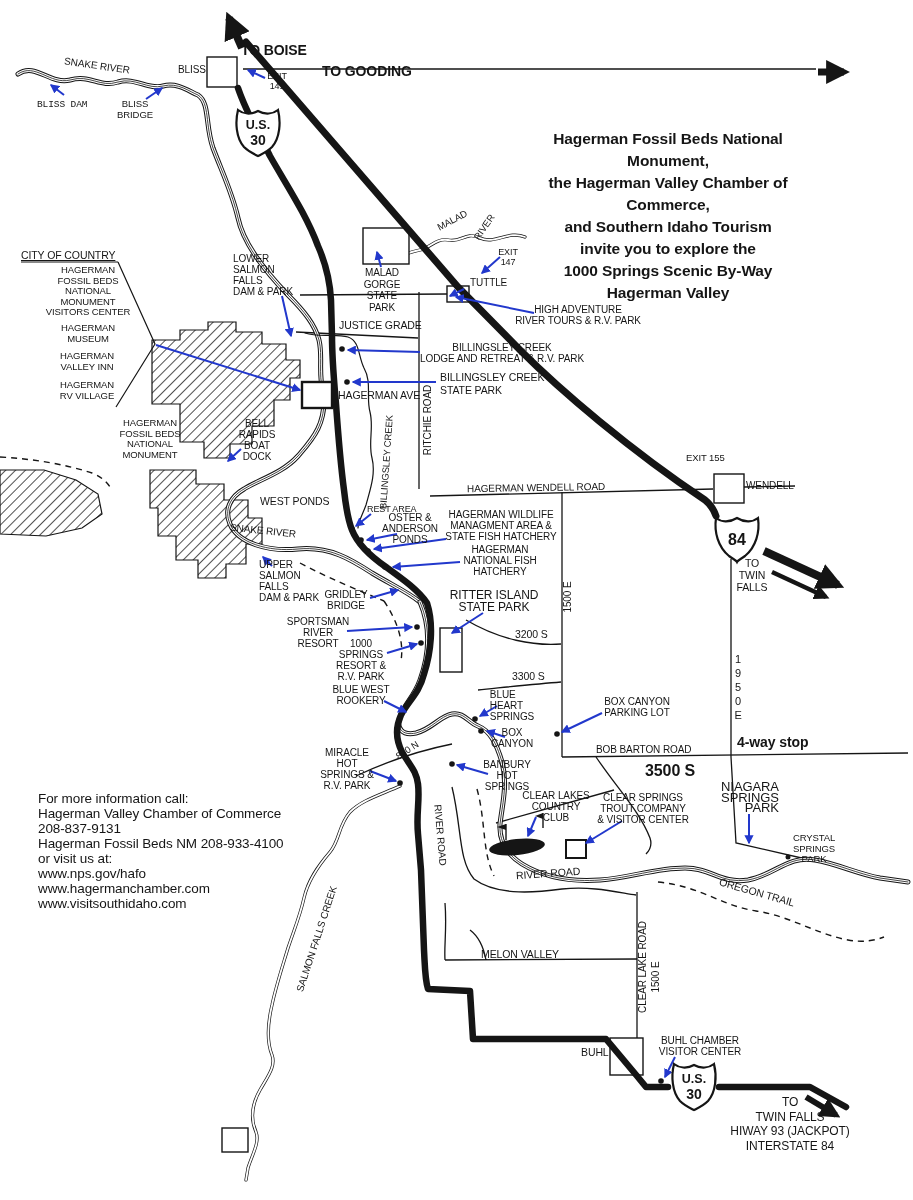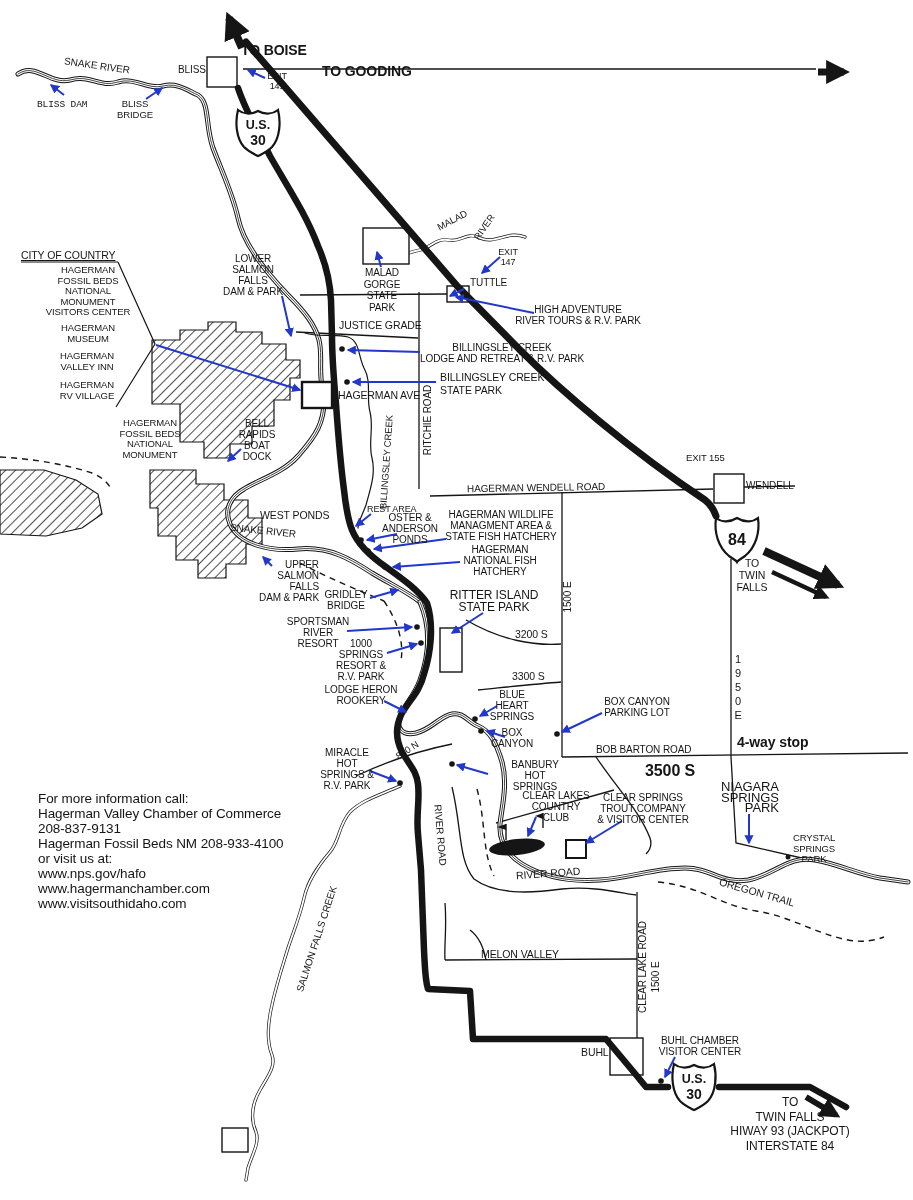--- a/index.html
+++ b/index.html
@@ -189,20 +189,26 @@
     </g>
     <g transform="translate(694,1086)">
       <path d="M0,-21 C7,-17 15,-18 20,-22 C23,-10 22,6 14,15 C9,20 4,22 0,24 C-4,22 -9,20 -14,15 C-22,6 -23,-10 -20,-22 C-15,-18 -7,-17 0,-21 Z" fill="#ffffff" stroke="#151515" stroke-width="2.2"></path>
       <text class="shield-txt" y="-3" font-size="12.5">U.S.</text>
       <text class="shield-txt" y="13" font-size="14">30</text>
     </g>
   </g>
 </svg>
 
 <div id="label-layer">
+      <div class="lbl" style="left: 668px; top: 128px; font-size: 15.5px; line-height: 22px; font-weight: 700; text-align: center; transform: translateX(-50%);">Hagerman Fossil Beds National Monument,
+the Hagerman Valley Chamber of Commerce,
+and Southern Idaho Tourism
+invite you to explore the
+1000 Springs Scenic By-Way
+Hagerman Valley</div>
       <div class="lbl" style="left: 38px; top: 791px; font-size: 13.5px; line-height: 15px; font-weight: 400;">For more information call:
 Hagerman Valley Chamber of Commerce
 208-837-9131
 Hagerman Fossil Beds NM 208-933-4100
 or visit us at:
 www.nps.gov/hafo
 www.hagermanchamber.com
 www.visitsouthidaho.com</div>
       <div class="lbl" style="left: 97px; top: 66px; font-size: 10px; line-height: 12px; font-weight: 400; text-align: center; transform: translate(-50%, -50%) rotate(8deg);">SNAKE  RIVER</div>
       <div class="lbl" style="left: 37px; top: 99px; font-size: 9.5px; line-height: 11px; font-weight: 400; font-family: Liberation Mono, monospace;">BLISS DAM</div>
@@ -237,46 +243,46 @@
       <div class="lbl" style="left: 87px; top: 380px; font-size: 9.5px; line-height: 10.5px; font-weight: 400; text-align: center; transform: translateX(-50%);">HAGERMAN
 RV VILLAGE</div>
       <div class="lbl" style="left: 150px; top: 418px; font-size: 9.5px; line-height: 10.5px; font-weight: 400; text-align: center; transform: translateX(-50%);">HAGERMAN
 FOSSIL BEDS
 NATIONAL
 MONUMENT</div>
       <div class="lbl" style="left: 257px; top: 418px; font-size: 10px; line-height: 11px; font-weight: 400; text-align: center; transform: translateX(-50%);">BELL
 RAPIDS
 BOAT
 DOCK</div>
-      <div class="lbl" style="left: 253px; top: 253px; font-size: 10px; line-height: 11px; font-weight: 400; text-align: center; transform: translateX(-50%);">LOWER
+      <div class="lbl" style="left: 263px; top: 253px; font-size: 10px; line-height: 11px; font-weight: 400; transform: translateX(-50%);">LOWER
 SALMON
 FALLS
 DAM &amp; PARK</div>
       <div class="lbl" style="left: 339px; top: 319px; font-size: 10.5px; line-height: 12px; font-weight: 400;">JUSTICE GRADE</div>
       <div class="lbl" style="left: 502px; top: 342px; font-size: 10px; line-height: 11px; font-weight: 400; text-align: center; transform: translateX(-50%);">BILLINGSLEY CREEK
 LODGE AND RETREAT &amp; R.V. PARK</div>
       <div class="lbl" style="left: 440px; top: 371px; font-size: 10.5px; line-height: 13px; font-weight: 400;">BILLINGSLEY CREEK
 STATE PARK</div>
       <div class="lbl" style="left: 338px; top: 389px; font-size: 10.5px; line-height: 12px; font-weight: 400;">HAGERMAN AVE</div>
       <div class="lbl" style="left: 428px; top: 420px; font-size: 10px; line-height: 12px; font-weight: 400; text-align: center; transform: translate(-50%, -50%) rotate(-90deg);">RITCHIE ROAD</div>
       <div class="lbl" style="left: 386px; top: 462px; font-size: 9.5px; line-height: 11px; font-weight: 400; text-align: center; transform: translate(-50%, -50%) rotate(-86deg);">BILLINGSLEY CREEK</div>
       <div class="lbl" style="left: 536px; top: 488px; font-size: 10px; line-height: 12px; font-weight: 400; text-align: center; transform: translate(-50%, -50%) rotate(-1deg);">HAGERMAN WENDELL ROAD</div>
-      <div class="lbl" style="left: 260px; top: 495px; font-size: 10.5px; line-height: 12px; font-weight: 400; margin-top: 14px;">WEST PONDS</div>
+      <div class="lbl" style="left: 260px; top: 495px; font-size: 10.5px; line-height: 12px; font-weight: 400;">WEST PONDS</div>
       <div class="lbl" style="left: 263px; top: 531px; font-size: 10px; line-height: 12px; font-weight: 400; text-align: center; transform: translate(-50%, -50%) rotate(6deg);">SNAKE   RIVER</div>
       <div class="lbl" style="left: 367px; top: 504px; font-size: 9px; line-height: 10px; font-weight: 400;">REST AREA</div>
       <div class="lbl" style="left: 410px; top: 512px; font-size: 10px; line-height: 11px; font-weight: 400; text-align: center; transform: translateX(-50%);">OSTER &amp;
 ANDERSON
 PONDS</div>
       <div class="lbl" style="left: 501px; top: 509px; font-size: 10px; line-height: 11px; font-weight: 400; text-align: center; transform: translateX(-50%);">HAGERMAN WILDLIFE
 MANAGMENT AREA &amp;
 STATE FISH HATCHERY</div>
       <div class="lbl" style="left: 500px; top: 544px; font-size: 10px; line-height: 11px; font-weight: 400; text-align: center; transform: translateX(-50%);">HAGERMAN
 NATIONAL FISH
 HATCHERY</div>
-      <div class="lbl" style="left: 289px; top: 559px; font-size: 10px; line-height: 11px; font-weight: 400; text-align: right; transform: translateX(-50%);">UPPER
+      <div class="lbl" style="left: 289px; top: 559px; font-size: 10px; line-height: 11px; font-weight: 400; text-align: left; transform: translateX(-50%);">UPPER
 SALMON
 FALLS
 DAM &amp; PARK</div>
       <div class="lbl" style="left: 346px; top: 589px; font-size: 10px; line-height: 11px; font-weight: 400; text-align: center; transform: translateX(-50%);">GRIDLEY
 BRIDGE</div>
       <div class="lbl" style="left: 318px; top: 616px; font-size: 10px; line-height: 11px; font-weight: 400; text-align: center; transform: translateX(-50%);">SPORTSMAN
 RIVER
 RESORT</div>
       <div class="lbl" style="left: 361px; top: 638px; font-size: 10px; line-height: 11px; font-weight: 400; text-align: center; transform: translateX(-50%);">1000
 SPRINGS
@@ -295,32 +301,32 @@
       <div class="lbl" style="left: 738px; top: 652px; font-size: 11px; line-height: 14px; font-weight: 400; text-align: center; transform: translateX(-50%);">1
 9
 5
 0
 E</div>
       <div class="lbl" style="left: 737px; top: 734px; font-size: 14px; line-height: 16px; font-weight: 700;">4-way stop</div>
       <div class="lbl" style="left: 596px; top: 744px; font-size: 10px; line-height: 12px; font-weight: 400;">BOB BARTON ROAD</div>
       <div class="lbl" style="left: 645px; top: 762px; font-size: 16px; line-height: 18px; font-weight: 700;">3500 S</div>
       <div class="lbl" style="left: 637px; top: 696px; font-size: 10px; line-height: 11px; font-weight: 400; text-align: center; transform: translateX(-50%);">BOX CANYON
 PARKING LOT</div>
-      <div class="lbl" style="left: 512px; top: 689px; font-size: 10px; line-height: 11px; font-weight: 400; text-align: center; transform: translateX(-50%);">BLUE
+      <div class="lbl" style="left: 512px; top: 689px; font-size: 10px; line-height: 11px; font-weight: 400; text-align: left; transform: translateX(-50%);">BLUE
 HEART
 SPRINGS</div>
       <div class="lbl" style="left: 512px; top: 727px; font-size: 10px; line-height: 11px; font-weight: 400; text-align: center; transform: translateX(-50%);">BOX
 CANYON</div>
-      <div class="lbl" style="left: 361px; top: 684px; font-size: 10px; line-height: 11px; font-weight: 400; text-align: center; transform: translateX(-50%);">LODGE HERON
+      <div class="lbl" style="left: 361px; top: 684px; font-size: 10px; line-height: 11px; font-weight: 400; text-align: center; transform: translateX(-50%);">BLUE WEST
 ROOKERY</div>
       <div class="lbl" style="left: 347px; top: 747px; font-size: 10px; line-height: 11px; font-weight: 400; text-align: center; transform: translateX(-50%);">MIRACLE
 HOT
 SPRINGS &amp;
 R.V. PARK</div>
-      <div class="lbl" style="left: 507px; top: 759px; font-size: 10px; line-height: 11px; font-weight: 400; text-align: center; transform: translateX(-50%); margin-left: 28px;">BANBURY
+      <div class="lbl" style="left: 507px; top: 759px; font-size: 10px; line-height: 11px; font-weight: 400; text-align: center; transform: translateX(-50%);">BANBURY
 HOT
 SPRINGS</div>
       <div class="lbl" style="left: 556px; top: 790px; font-size: 10px; line-height: 11px; font-weight: 400; text-align: center; transform: translateX(-50%);">CLEAR LAKES
 COUNTRY
 CLUB</div>
       <div class="lbl" style="left: 643px; top: 792px; font-size: 10px; line-height: 11px; font-weight: 400; text-align: center; transform: translateX(-50%);">CLEAR SPRINGS
 TROUT COMPANY
 &amp; VISITOR CENTER</div>
       <div class="lbl" style="left: 750px; top: 782px; font-size: 13px; line-height: 10.5px; font-weight: 400; text-align: right; transform: translateX(-50%);">NIAGARA
 SPRINGS

